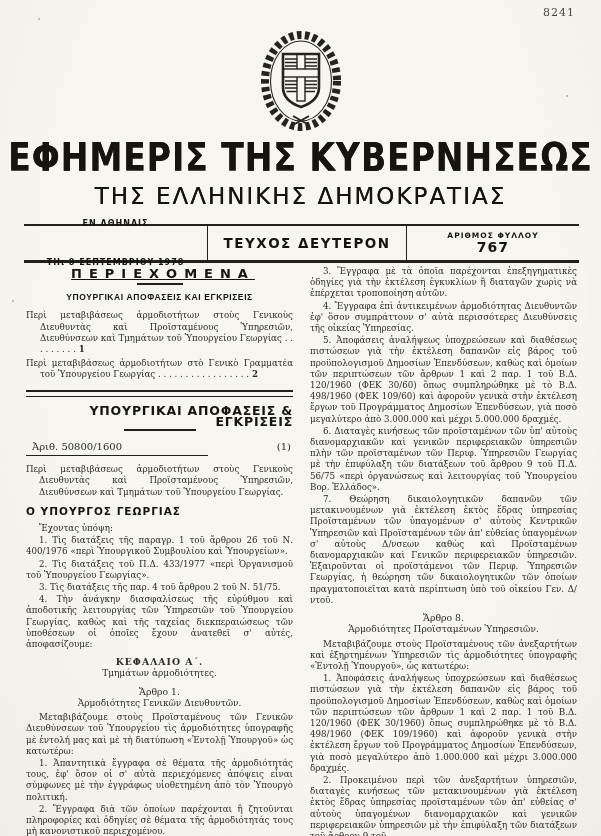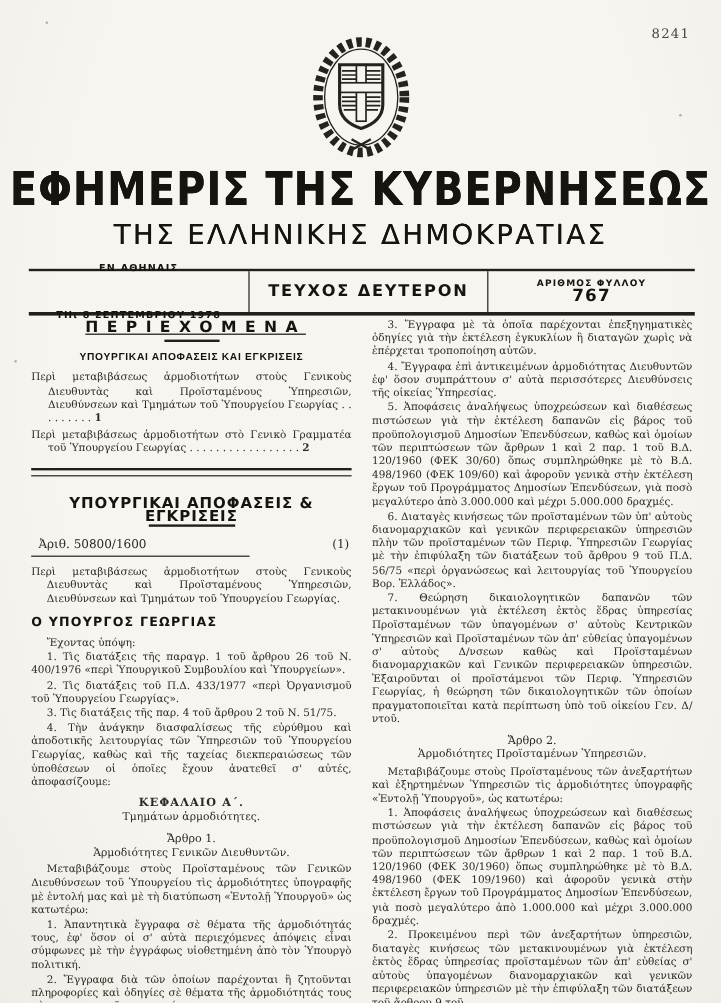--- a/index.html
+++ b/index.html
@@ -8,21 +8,21 @@
     background:#e8e6e1;
     font-family:"DejaVu Serif", serif;
     color:#2a2620;
     -webkit-font-smoothing:antialiased;
   }
   .page{
     position:relative;width:601px;height:836px;overflow:hidden;
     background:radial-gradient(ellipse at 50% 35%, #f7f5f0 60%, #efede7 100%);
   }
   .page-number{
-    position:absolute;top:22px;right:26px;
+    position:absolute;top:6px;right:26px;
     font-size:11px;color:#4a453d;letter-spacing:1px;
   }
   .emblem{
     position:absolute;top:24px;left:50%;transform:translateX(-50%);
   }
   .masthead-title{
     position:absolute;top:134px;left:0;width:100%;
     text-align:center;
     font-family:"DejaVu Sans", sans-serif;
     font-weight:800;font-size:33px;letter-spacing:1px;
@@ -65,23 +65,23 @@
   .rule-short{width:46px;border-top:2px solid #23201b;margin:4px auto 7px;}
   .toc-subheading{
     text-align:center;font-family:Liberation Sans, sans-serif;
     font-weight:700;font-size:8.5px;letter-spacing:.6px;color:#17140f;
     margin-bottom:7px;
   }
   .toc-item{padding-left:14px;text-indent:-14px;margin-bottom:3px;}
   .toc-page{font-weight:700;}
   .double-rule{height:4px;border-top:2px solid #23201b;border-bottom:1px solid #23201b;margin:9px 0 0;}
   .decisions-heading{
-    text-align:center;font-family:"DejaVu Sans", sans-serif;
+    text-align:right;font-family:"DejaVu Sans", sans-serif;
     font-weight:800;font-size:12.5px;letter-spacing:.8px;color:#17140f;
-    margin:16px 0 2px;
+    margin:8px 0 2px;
   }
   .rule-under-heading{width:72px;border-top:2px solid #23201b;margin:0 auto 10px;}
   .doc-line{display:flex;justify-content:space-between;font-size:10px;margin:0 2px 3px 6px;}
   .rule-thin{width:182px;border-top:1.2px solid #23201b;margin:0 0 8px;}
   .subject{padding-left:13px;text-indent:-13px;margin-bottom:8px;}
   .minister-heading{
     text-align:left;font-family:"DejaVu Sans", sans-serif;
     font-weight:800;font-size:10.5px;letter-spacing:1px;color:#17140f;
     margin:6px 0 6px;
   }
@@ -172,21 +172,21 @@
       <div class="para">2. Ἔγγραφα διὰ τῶν ὁποίων παρέχονται ἢ ζητοῦνται πληροφορίες καὶ ὁδηγίες σὲ θέματα τῆς ἁρμοδιότητάς τους μὴ κανονιστικοῦ περιεχομένου.</div>
     </div>
 
     <div class="col">
       <div class="para">3. Ἔγγραφα μὲ τὰ ὁποῖα παρέχονται ἐπεξηγηματικὲς ὁδηγίες γιὰ τὴν ἐκτέλεση ἐγκυκλίων ἢ διαταγῶν χωρὶς νὰ ἐπέρχεται τροποποίηση αὐτῶν.</div>
       <div class="para">4. Ἔγγραφα ἐπὶ ἀντικειμένων ἁρμοδιότητας Διευθυντῶν ἐφ' ὅσον συμπράττουν σ' αὐτὰ περισσότερες Διευθύνσεις τῆς οἰκείας Ὑπηρεσίας.</div>
       <div class="para">5. Ἀποφάσεις ἀναλήψεως ὑποχρεώσεων καὶ διαθέσεως πιστώσεων γιὰ τὴν ἐκτέλεση δαπανῶν εἰς βάρος τοῦ προϋπολογισμοῦ Δημοσίων Ἐπενδύσεων, καθὼς καὶ ὁμοίων τῶν περιπτώσεων τῶν ἄρθρων 1 καὶ 2 παρ. 1 τοῦ Β.Δ. 120/1960 (ΦΕΚ 30/60) ὅπως συμπληρώθηκε μὲ τὸ Β.Δ. 498/1960 (ΦΕΚ 109/60) καὶ ἀφοροῦν γενικὰ στὴν ἐκτέλεση ἔργων τοῦ Προγράμματος Δημοσίων Ἐπενδύσεων, γιὰ ποσὸ μεγαλύτερο ἀπὸ 3.000.000 καὶ μέχρι 5.000.000 δραχμές.</div>
       <div class="para">6. Διαταγὲς κινήσεως τῶν προϊσταμένων τῶν ὑπ' αὐτοὺς διανομαρχιακῶν καὶ γενικῶν περιφερειακῶν ὑπηρεσιῶν πλὴν τῶν προϊσταμένων τῶν Περιφ. Ὑπηρεσιῶν Γεωργίας μὲ τὴν ἐπιφύλαξη τῶν διατάξεων τοῦ ἄρθρου 9 τοῦ Π.Δ. 56/75 «περὶ ὀργανώσεως καὶ λειτουργίας τοῦ Ὑπουργείου Βορ. Ἑλλάδος».</div>
       <div class="para">7. Θεώρηση δικαιολογητικῶν δαπανῶν τῶν μετακινουμένων γιὰ ἐκτέλεση ἐκτὸς ἕδρας ὑπηρεσίας Προϊσταμένων τῶν ὑπαγομένων σ' αὐτοὺς Κεντρικῶν Ὑπηρεσιῶν καὶ Προϊσταμένων τῶν ἀπ' εὐθείας ὑπαγομένων σ' αὐτοὺς Δ/νσεων καθὼς καὶ Προϊσταμένων διανομαρχιακῶν καὶ Γενικῶν περιφερειακῶν ὑπηρεσιῶν. Ἐξαιροῦνται οἱ προϊστάμενοι τῶν Περιφ. Ὑπηρεσιῶν Γεωργίας, ἡ θεώρηση τῶν δικαιολογητικῶν τῶν ὁποίων πραγματοποιεῖται κατὰ περίπτωση ὑπὸ τοῦ οἰκείου Γεν. Δ/ντοῦ.</div>
 
-      <div class="center-head">Ἄρθρο 2.</div>
+      <div class="center-head">Ἄρθρο 8.</div>
       <div class="center-sub">Ἁρμοδιότητες Προϊσταμένων Ὑπηρεσιῶν.</div>
 
       <div class="para">Μεταβιβάζουμε στοὺς Προϊσταμένους τῶν ἀνεξαρτήτων καὶ ἐξηρτημένων Ὑπηρεσιῶν τὶς ἁρμοδιότητες ὑπογραφῆς «Ἐντολῇ Ὑπουργοῦ», ὡς κατωτέρω:</div>
       <div class="para">1. Ἀποφάσεις ἀναλήψεως ὑποχρεώσεων καὶ διαθέσεως πιστώσεων γιὰ τὴν ἐκτέλεση δαπανῶν εἰς βάρος τοῦ προϋπολογισμοῦ Δημοσίων Ἐπενδύσεων, καθὼς καὶ ὁμοίων τῶν περιπτώσεων τῶν ἄρθρων 1 καὶ 2 παρ. 1 τοῦ Β.Δ. 120/1960 (ΦΕΚ 30/1960) ὅπως συμπληρώθηκε μὲ τὸ Β.Δ. 498/1960 (ΦΕΚ 109/1960) καὶ ἀφοροῦν γενικὰ στὴν ἐκτέλεση ἔργων τοῦ Προγράμματος Δημοσίων Ἐπενδύσεων, γιὰ ποσὸ μεγαλύτερο ἀπὸ 1.000.000 καὶ μέχρι 3.000.000 δραχμές.</div>
       <div class="para">2. Προκειμένου περὶ τῶν ἀνεξαρτήτων ὑπηρεσιῶν, διαταγὲς κινήσεως τῶν μετακινουμένων γιὰ ἐκτέλεση ἐκτὸς ἕδρας ὑπηρεσίας προϊσταμένων τῶν ἀπ' εὐθείας σ' αὐτοὺς ὑπαγομένων διανομαρχιακῶν καὶ γενικῶν περιφερειακῶν ὑπηρεσιῶν μὲ τὴν ἐπιφύλαξη τῶν διατάξεων τοῦ ἄρθρου 9 τοῦ</div>
     </div>
 
   </div>
 
   <div class="speck" style="top:18px;left:38px;width:2px;height:2px;"></div>

